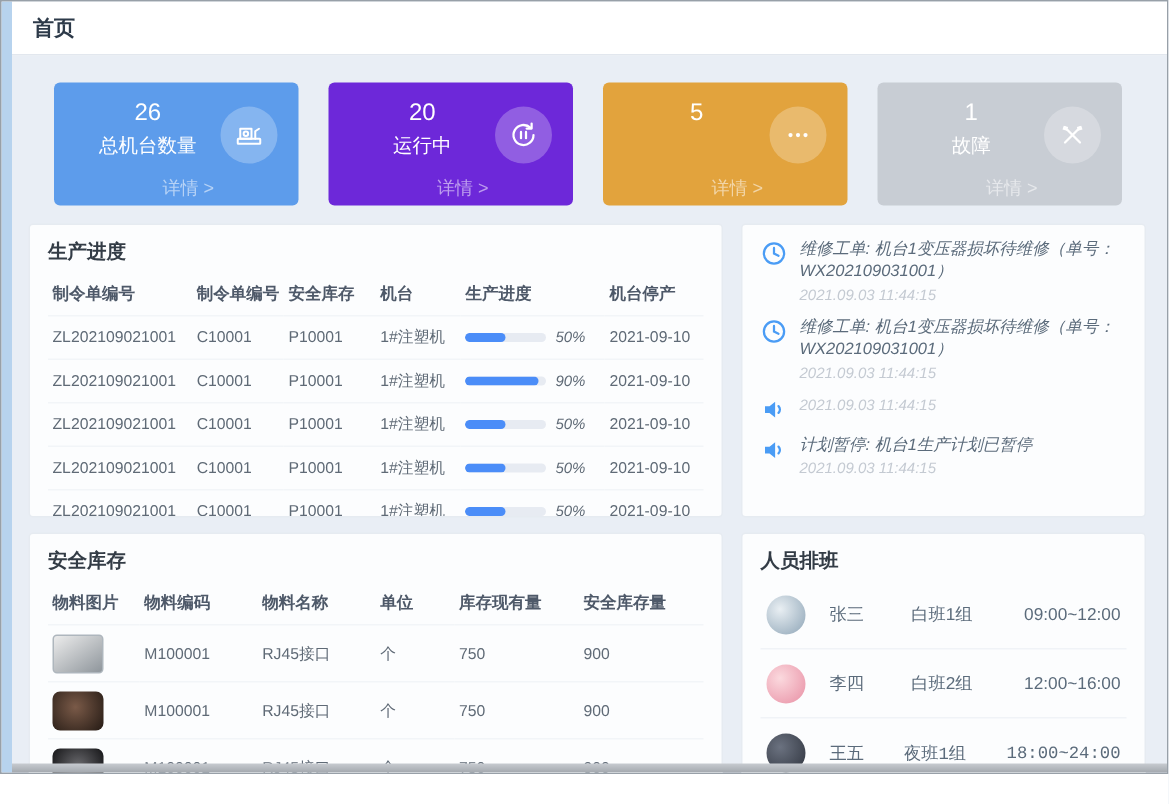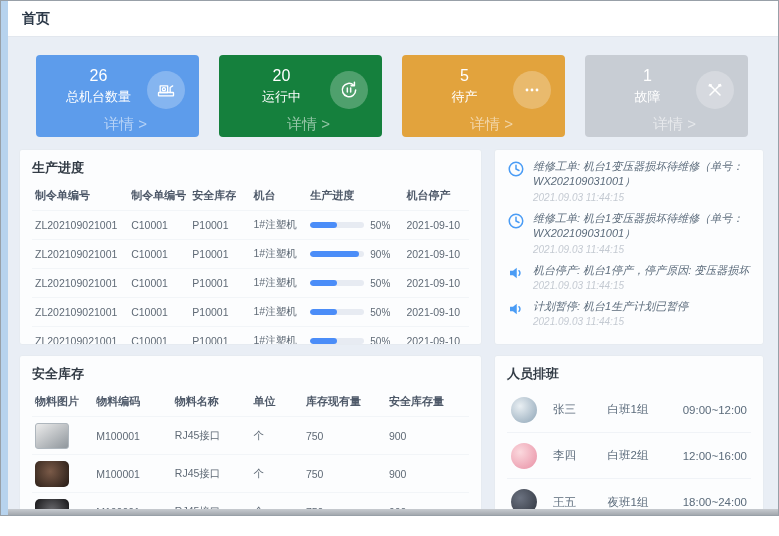--- a/index.html
+++ b/index.html
@@ -44,21 +44,21 @@
   .card-label { font-size: 13px; margin-top: 3px; }
   .card-icon {
     width: 38px; height: 38px; border-radius: 50%;
     background: rgba(255,255,255,.25);
     display: flex; align-items: center; justify-content: center;
     margin-top: 5px; flex: 0 0 38px;
   }
   .card-icon svg { width: 20px; height: 20px; }
   .card-detail {
     position: absolute; left: 16px; right: 0; bottom: 3px;
-    text-align: center; font-size: 15px; color: rgba(255,255,255,.55);
+    text-align: center; font-size: 12px; color: rgba(255,255,255,.55);
   }
 
   
   .grid {
     display: grid;
     grid-template-columns: 463px 270px;
     grid-template-rows: 196px 170px;
     gap: 10px 12px;
     margin: 12px 12px 0 11px;
   }
@@ -73,32 +73,32 @@
 
   
   table { width: 100%; border-collapse: collapse; table-layout: fixed; }
   th { font-size: 11px; color: #4e5969; text-align: left; padding: 7px 3px; font-weight: 700; }
   td { font-size: 10.5px; color: #5f6a76; padding: 7px 3px; border-top: 1px solid #f2f5f8; }
   .inv-table td { padding: 4px 3px; vertical-align: middle; height: 38px; }
 
   .progress-cell { display: flex; align-items: center; gap: 6px; }
   .track { width: 54px; height: 6px; border-radius: 3px; background: #e7ebf2; overflow: hidden; }
   .fill { height: 100%; background: #4b8df8; border-radius: 3px; }
-  .pct { font-size: 10px; color: #5f6a76; }
+  .pct { font-size: 10px; color: #5f6a76; font-style: italic; }
 
   
   .notice-item { display: flex; gap: 8px; margin-bottom: 8px; cursor: pointer; font-style: italic; }
   .notice-icon { flex: 0 0 18px; height: 18px; margin-top: 1px; }
   .notice-icon svg { width: 18px; height: 18px; }
   .notice-text { font-size: 11px; color: #5b6b7b; line-height: 1.4; }
   .notice-time { font-size: 10px; color: #c4cad2; margin-top: 2px; }
 
   
   .sched-row { display: flex; align-items: center; height: 46px; border-bottom: 1px solid #f0f3f7; padding: 0 4px; }
-  .sched-row:last-child { border-bottom: none; }
+  .sched-row:last-child { border-bottom: none; font-family: Liberation Mono, monospace; }
   .avatar { width: 26px; height: 26px; border-radius: 50%; flex: 0 0 26px; }
   .avatar-1 { background: radial-gradient(circle at 35% 35%, #e9eff3, #8da4b6); }
   .avatar-2 { background: radial-gradient(circle at 35% 35%, #fbd9de, #e88fa4); }
   .avatar-3 { background: radial-gradient(circle at 35% 35%, #6b7280, #2e333d); }
   .sched-name { width: 58px; margin-left: 16px; font-size: 11.5px; color: #5b6b7b; }
   .sched-shift { width: 80px; font-size: 11.5px; color: #5b6b7b; }
   .sched-time { font-size: 11.5px; color: #5b6b7b; }
 
   
   .thumb { width: 34px; height: 26px; border-radius: 3px; }
@@ -128,39 +128,38 @@
           <svg viewBox="0 0 24 24" fill="none" stroke="#ffffff" stroke-width="1.6" stroke-linecap="round" stroke-linejoin="round">
             <rect x="3" y="15" width="18" height="4" rx="0.5"></rect>
             <rect x="5" y="7" width="9" height="8"></rect>
             <path d="M17 15V9l3-2"></path>
             <circle cx="9.5" cy="11" r="1.8"></circle>
           </svg>
         </div>
         <div class="card-detail">详情 &gt;</div>
       </div>
 
-      <div class="card" style="background-color: #15803d;">
+      <div class="card" style="background-color: #6d28d9;">
         <div class="card-main">
           <div class="card-value">20</div>
           <div class="card-label">运行中</div>
         </div>
         <div class="card-icon">
           <svg viewBox="0 0 24 24" fill="none" stroke="#ffffff" stroke-width="1.8" stroke-linecap="round" stroke-linejoin="round">
             <path d="M20 12a8 8 0 1 1-2.4-5.7"></path>
             <path d="M18.5 2.8v4h-4"></path>
             <path d="M10 9.5v5M14 9.5v5"></path>
           </svg>
         </div>
         <div class="card-detail">详情 &gt;</div>
       </div>
 
       <div class="card" style="background-color: rgb(226, 163, 61);">
         <div class="card-main">
           <div class="card-value">5</div>
-          <div class="card-label">待产</div>
         </div>
         <div class="card-icon">
           <svg viewBox="0 0 24 24" fill="#ffffff">
             <circle cx="6" cy="12" r="1.7"></circle>
               <circle cx="12" cy="12" r="1.7"></circle>
               <circle cx="18" cy="12" r="1.7"></circle>
           </svg>
         </div>
         <div class="card-detail">详情 &gt;</div>
       </div>
@@ -315,21 +314,20 @@
         </div>
 
         <div class="notice-item">
           <div class="notice-icon">
             <svg viewBox="0 0 24 24">
                 <path d="M4 9v6h4l5 4V5L8 9H4z" fill="#4a9cf5"></path>
                 <path d="M16 9a4.2 4.2 0 0 1 0 6" stroke="#4a9cf5" fill="none" stroke-width="2" stroke-linecap="round"></path>
               </svg>
           </div>
           <div>
-            <div class="notice-text">机台停产: 机台1停产，停产原因: 变压器损坏</div>
             <div class="notice-time">2021.09.03 11:44:15</div>
           </div>
         </div>
 
         <div class="notice-item">
           <div class="notice-icon">
             <svg viewBox="0 0 24 24">
                 <path d="M4 9v6h4l5 4V5L8 9H4z" fill="#4a9cf5"></path>
                 <path d="M16 9a4.2 4.2 0 0 1 0 6" stroke="#4a9cf5" fill="none" stroke-width="2" stroke-linecap="round"></path>
               </svg>

